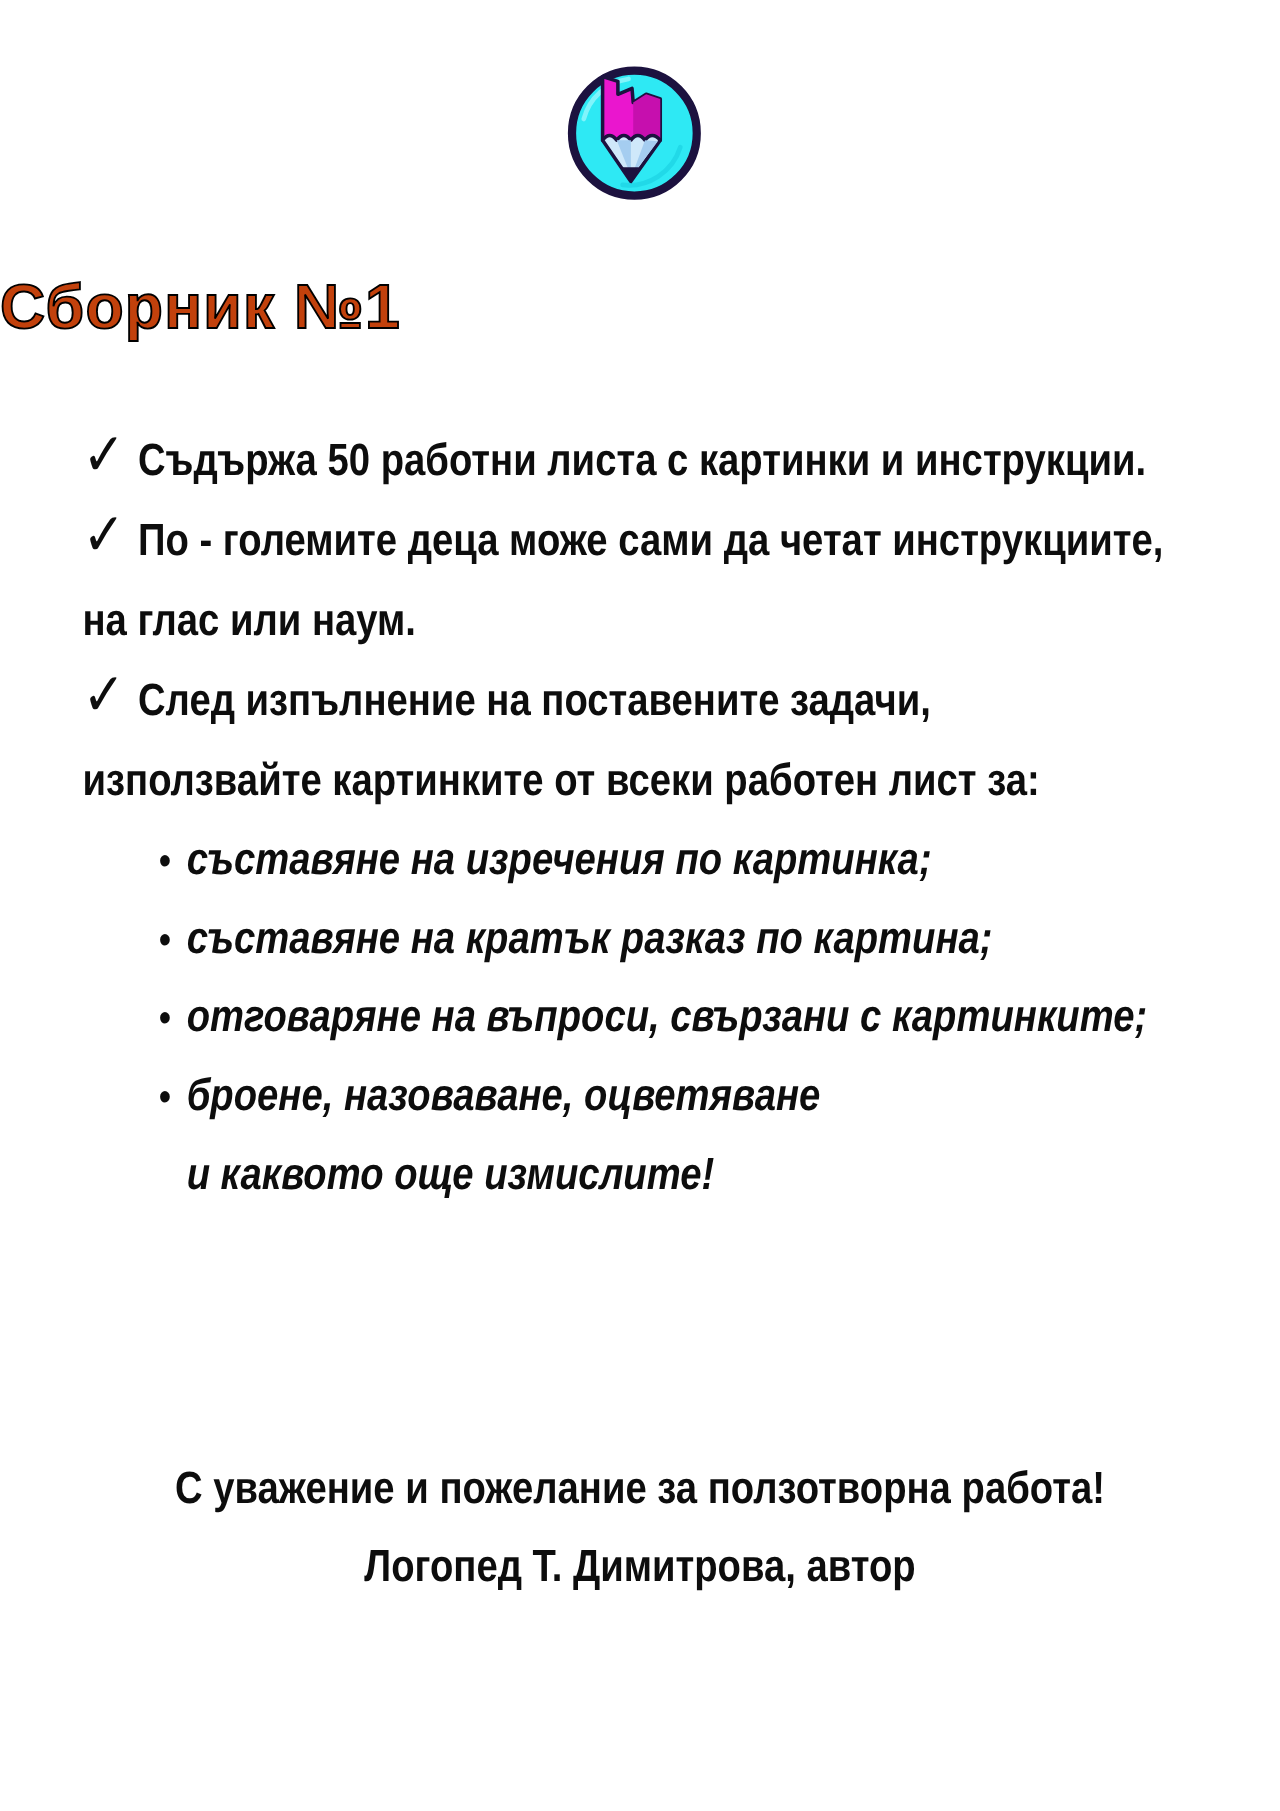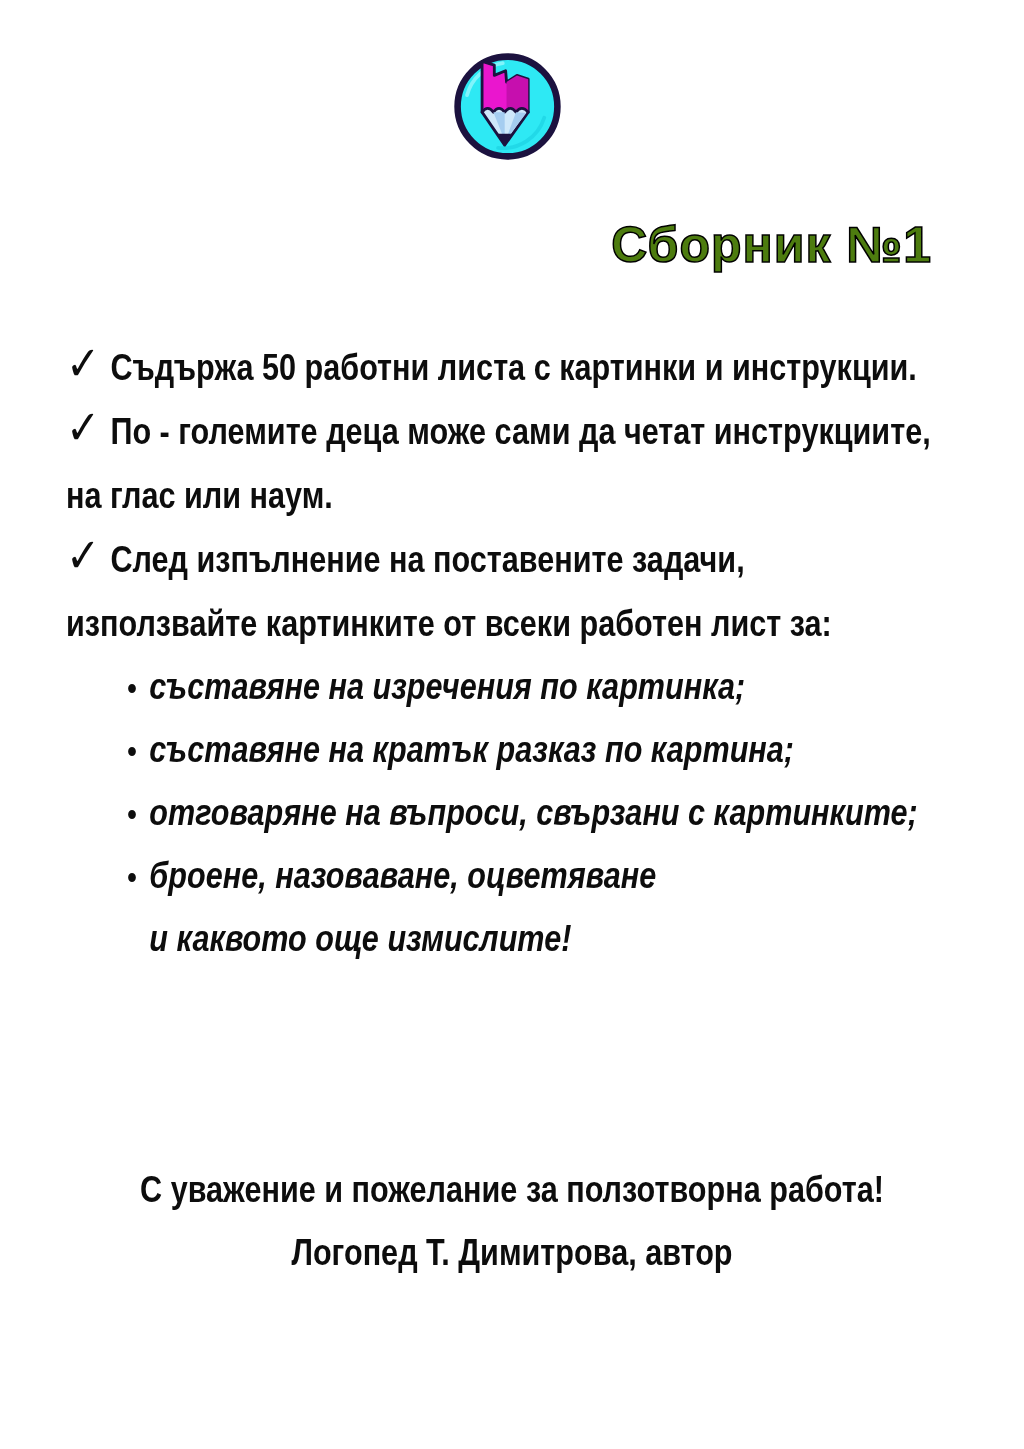--- a/index.html
+++ b/index.html
@@ -25,26 +25,26 @@
     height: 113px;
   }
   .logo svg { width: 100%; height: 100%; display: block; }
 
   
   .title {
     position: absolute;
     top: 216px;
     left: 0;
     width: 932px;
-    text-align: right;
+    text-align: left;
     font-size: 50px;
     line-height: 58px;
     font-weight: 700;
     letter-spacing: 1px;
-    color: #4d7c0f;
+    color: #c2410c;
     -webkit-text-stroke: 1.5px #000000;
   }
 
   
   .content {
     position: absolute;
     top: 336px;
     left: 66px;
     width: 1080px;
     transform: scaleX(0.85);

